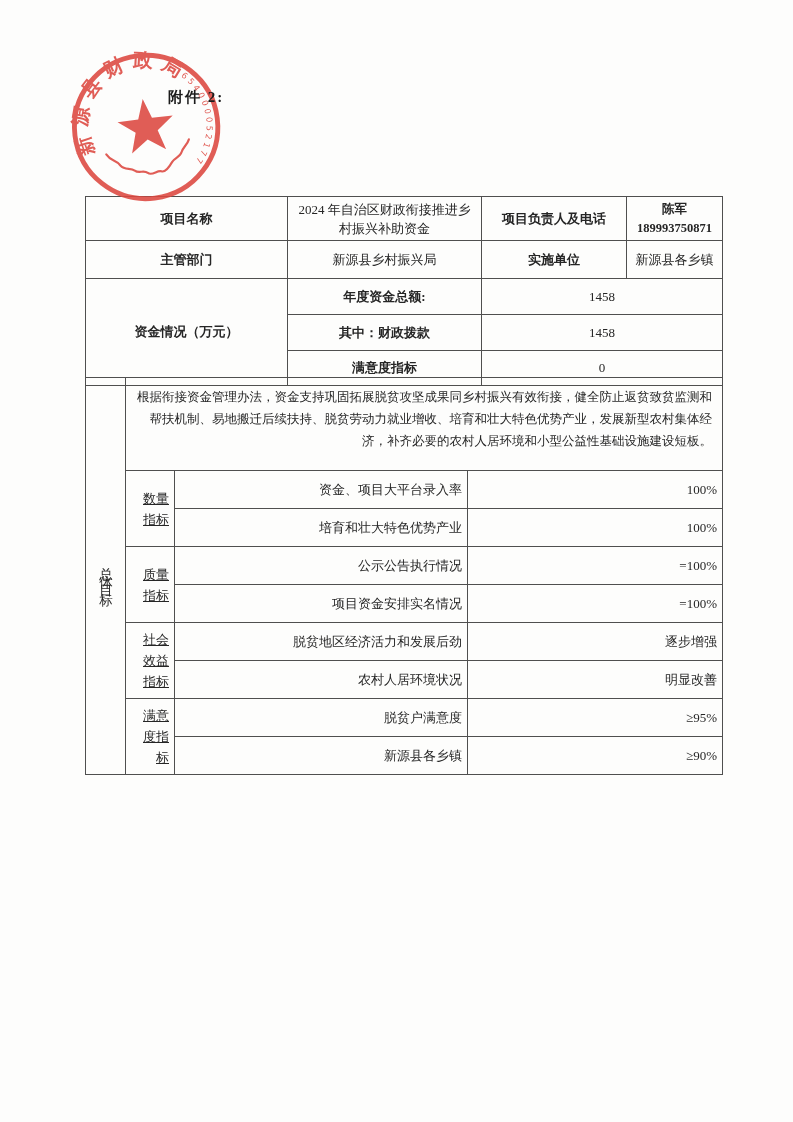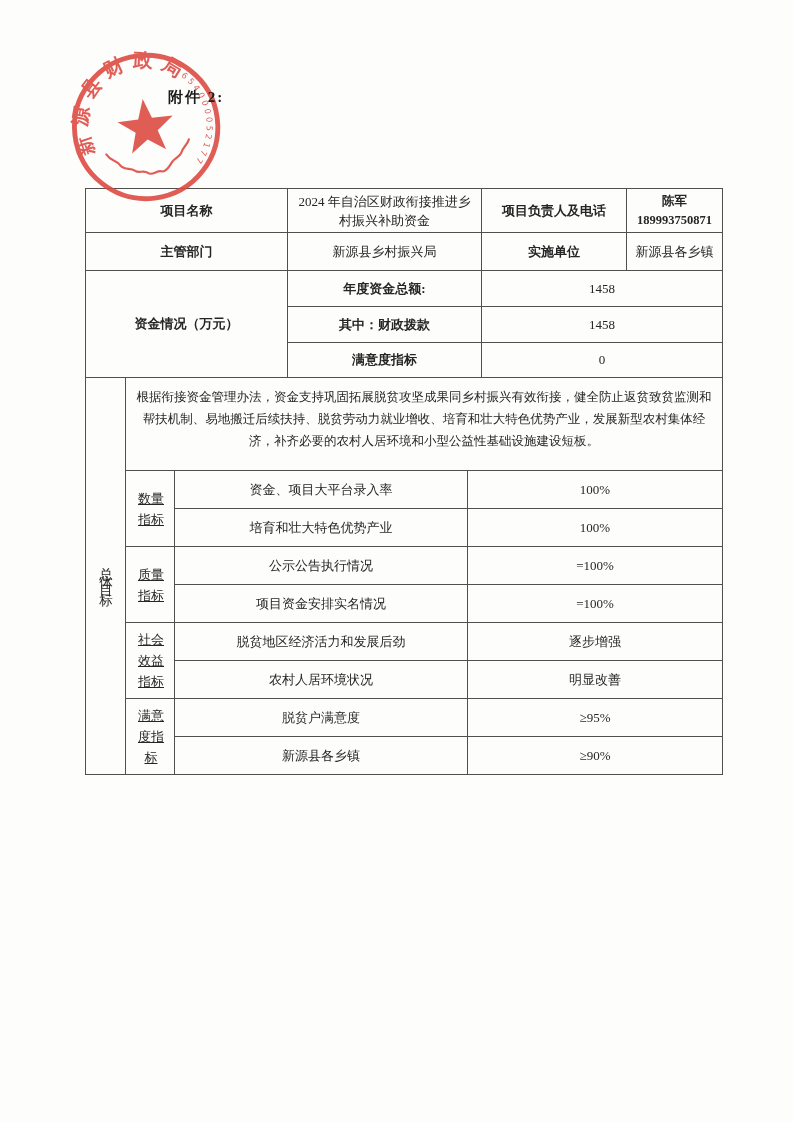--- a/index.html
+++ b/index.html
@@ -28,25 +28,25 @@
     text-align: center; font-size: 21.5px; font-weight: bold;
     letter-spacing: 1px; color: #1d1d1d; z-index: 1;
   }
   .doc-subtitle {
     position: absolute; left: 0; top: 163px; width: 100%;
     text-align: center; font-size: 15px; color: #262626;
   }
   table { border-collapse: collapse; table-layout: fixed; }
   td, th { border: 1px solid #4f4f4f; font-weight: normal; font-size: 13px;
            color: #262626; vertical-align: middle; overflow: hidden; }
-  .tbl-info { position: absolute; left: 85px; top: 188px; width: 637px; }
+  .tbl-info { position: absolute; left: 85px; top: 196px; width: 637px; }
   .tbl-info td, .tbl-info th { text-align: center; padding: 2px 6px; }
   .tbl-info th { font-weight: bold; }
   .tbl-goal { position: absolute; left: 85px; top: 377px; width: 637px; }
-  .tbl-goal td { text-align: center; padding: 2px 5px; }
+  .tbl-goal td { text-align: right; padding: 2px 5px; }
   .cell-desc { padding: 8px 10px 8px 10px !important; font-size: 12.5px;
                line-height: 22px; text-align: justify; vertical-align: top; }
   .cell-cat { line-height: 21px; padding-left: 7px !important; text-decoration: underline; }
   .cell-goal-head { text-align: center !important; }
   .vtext {
     writing-mode: vertical-lr; text-orientation: upright;
     letter-spacing: 9px; font-size: 13.5px; display: inline-block;
   }
   .two-line { line-height: 19px; }
   .phone-cell { font-size: 12.5px; line-height: 19px; font-weight: bold; }

